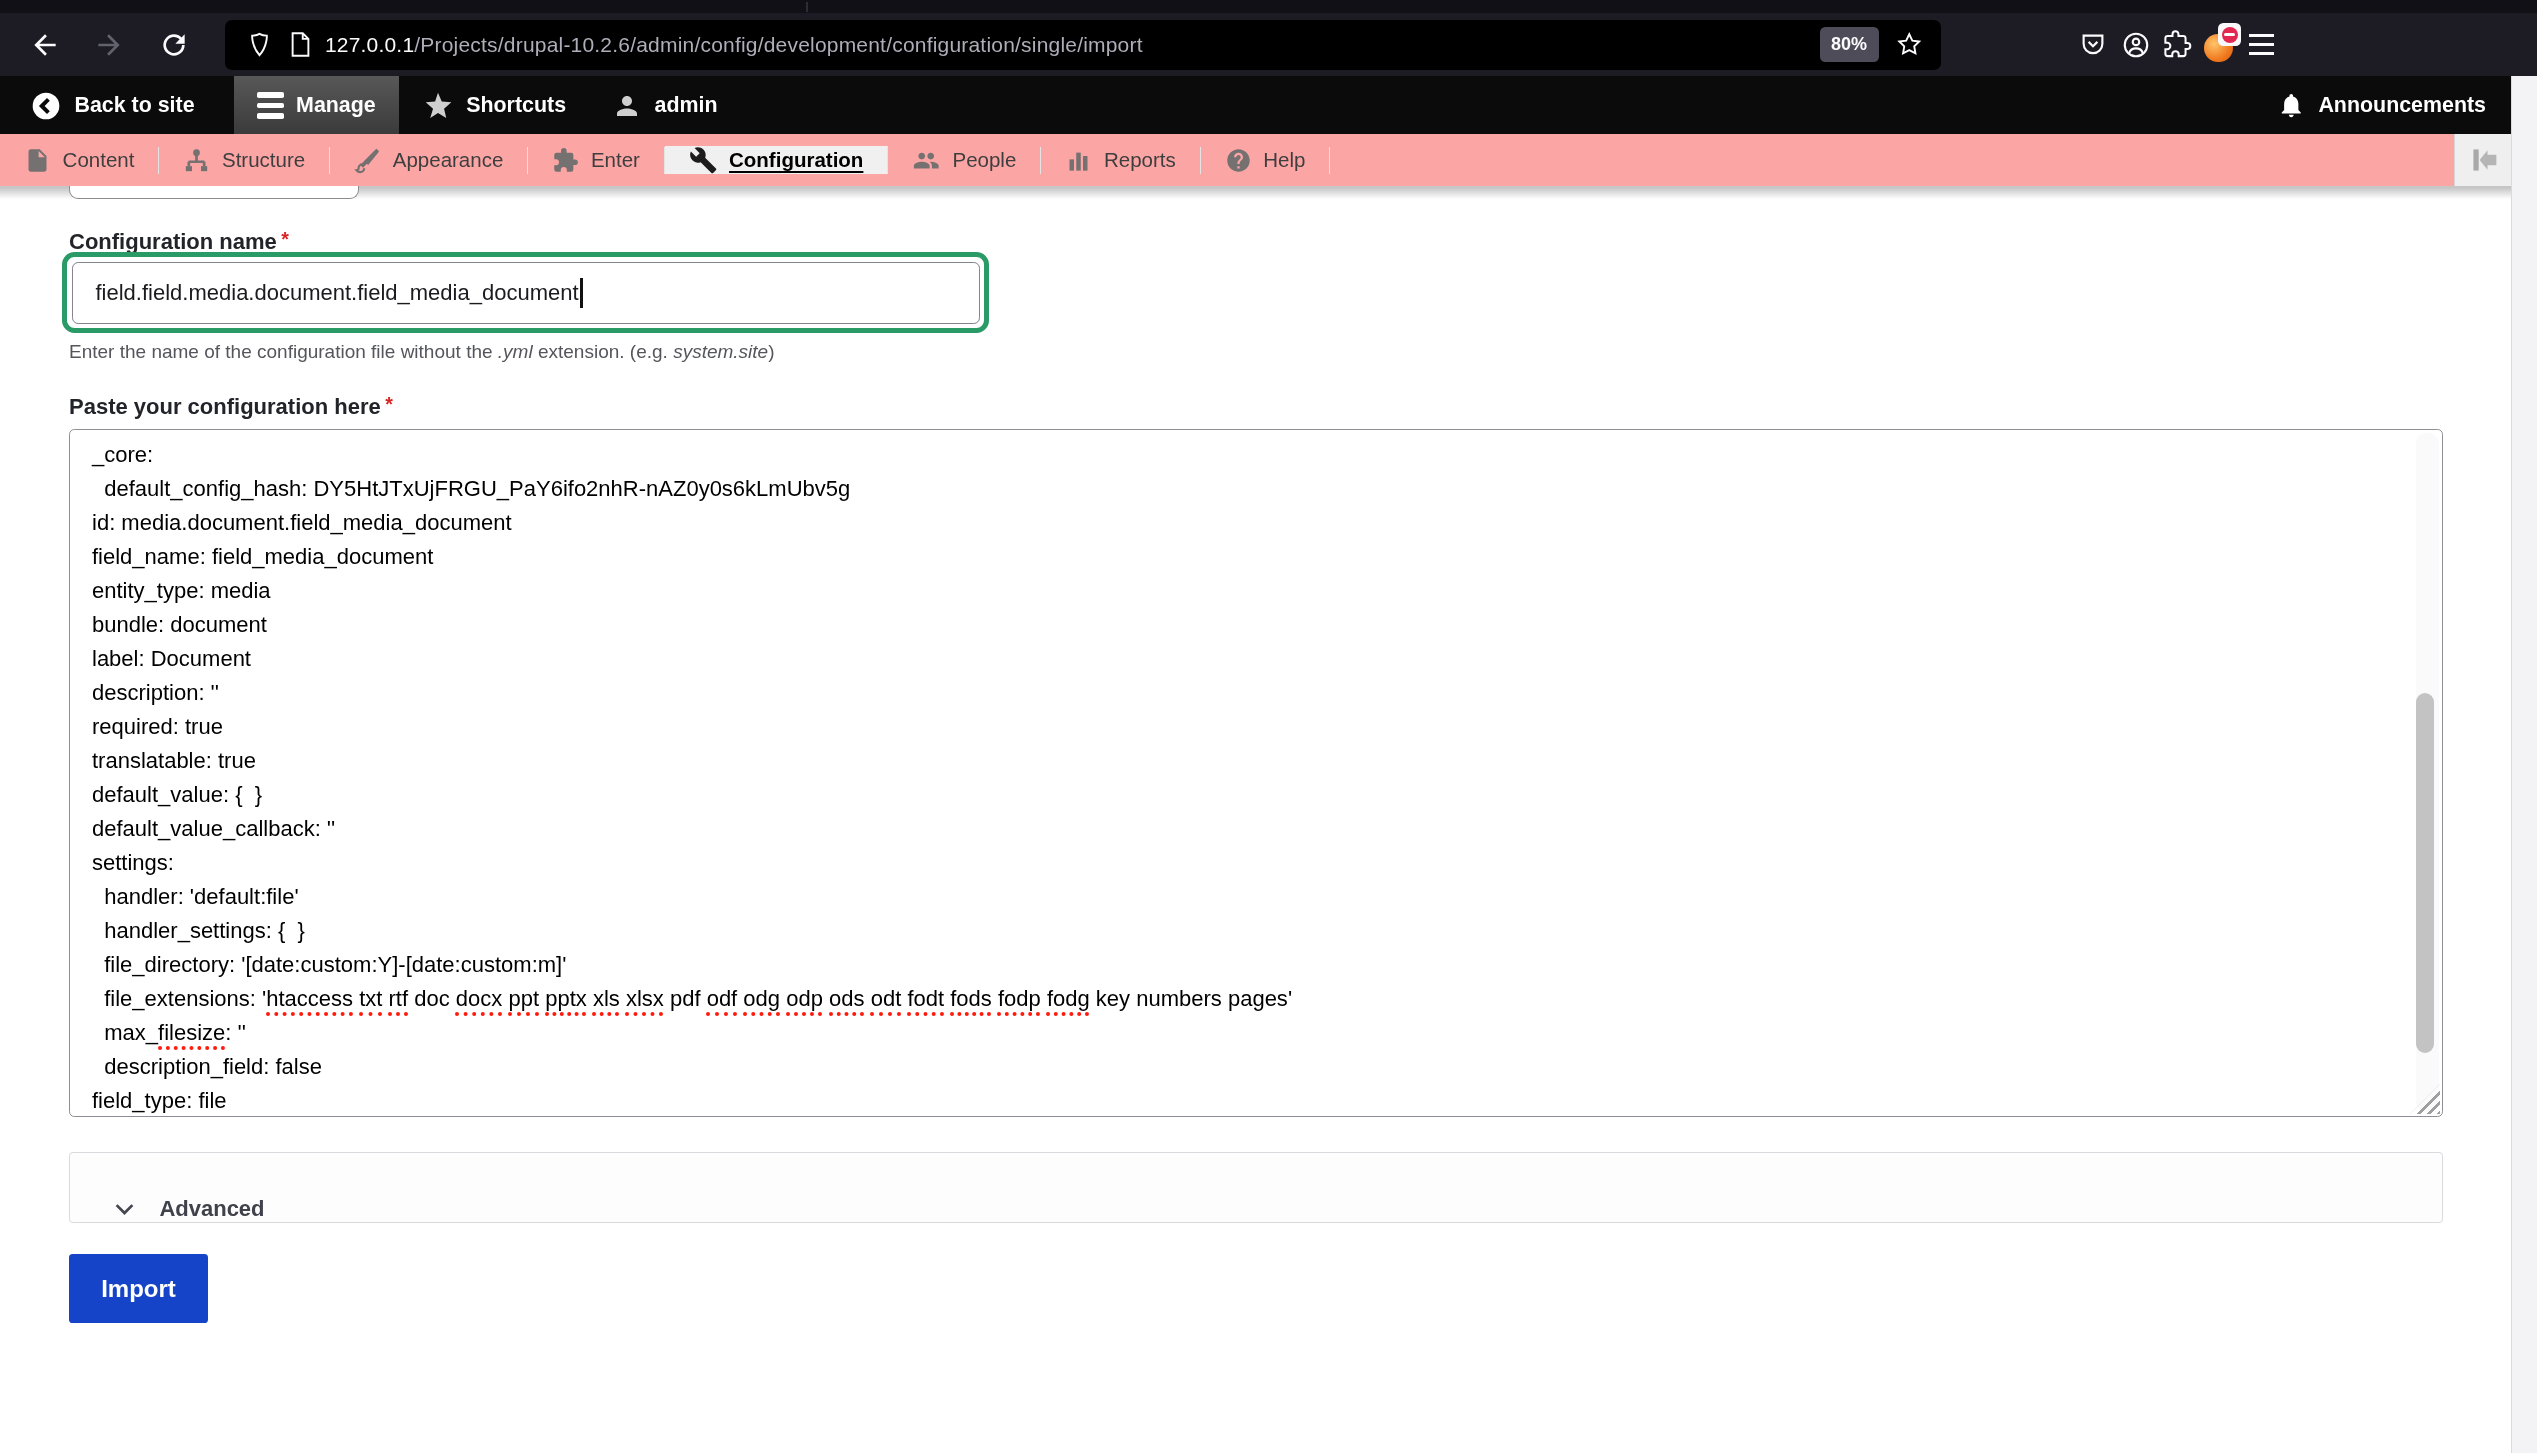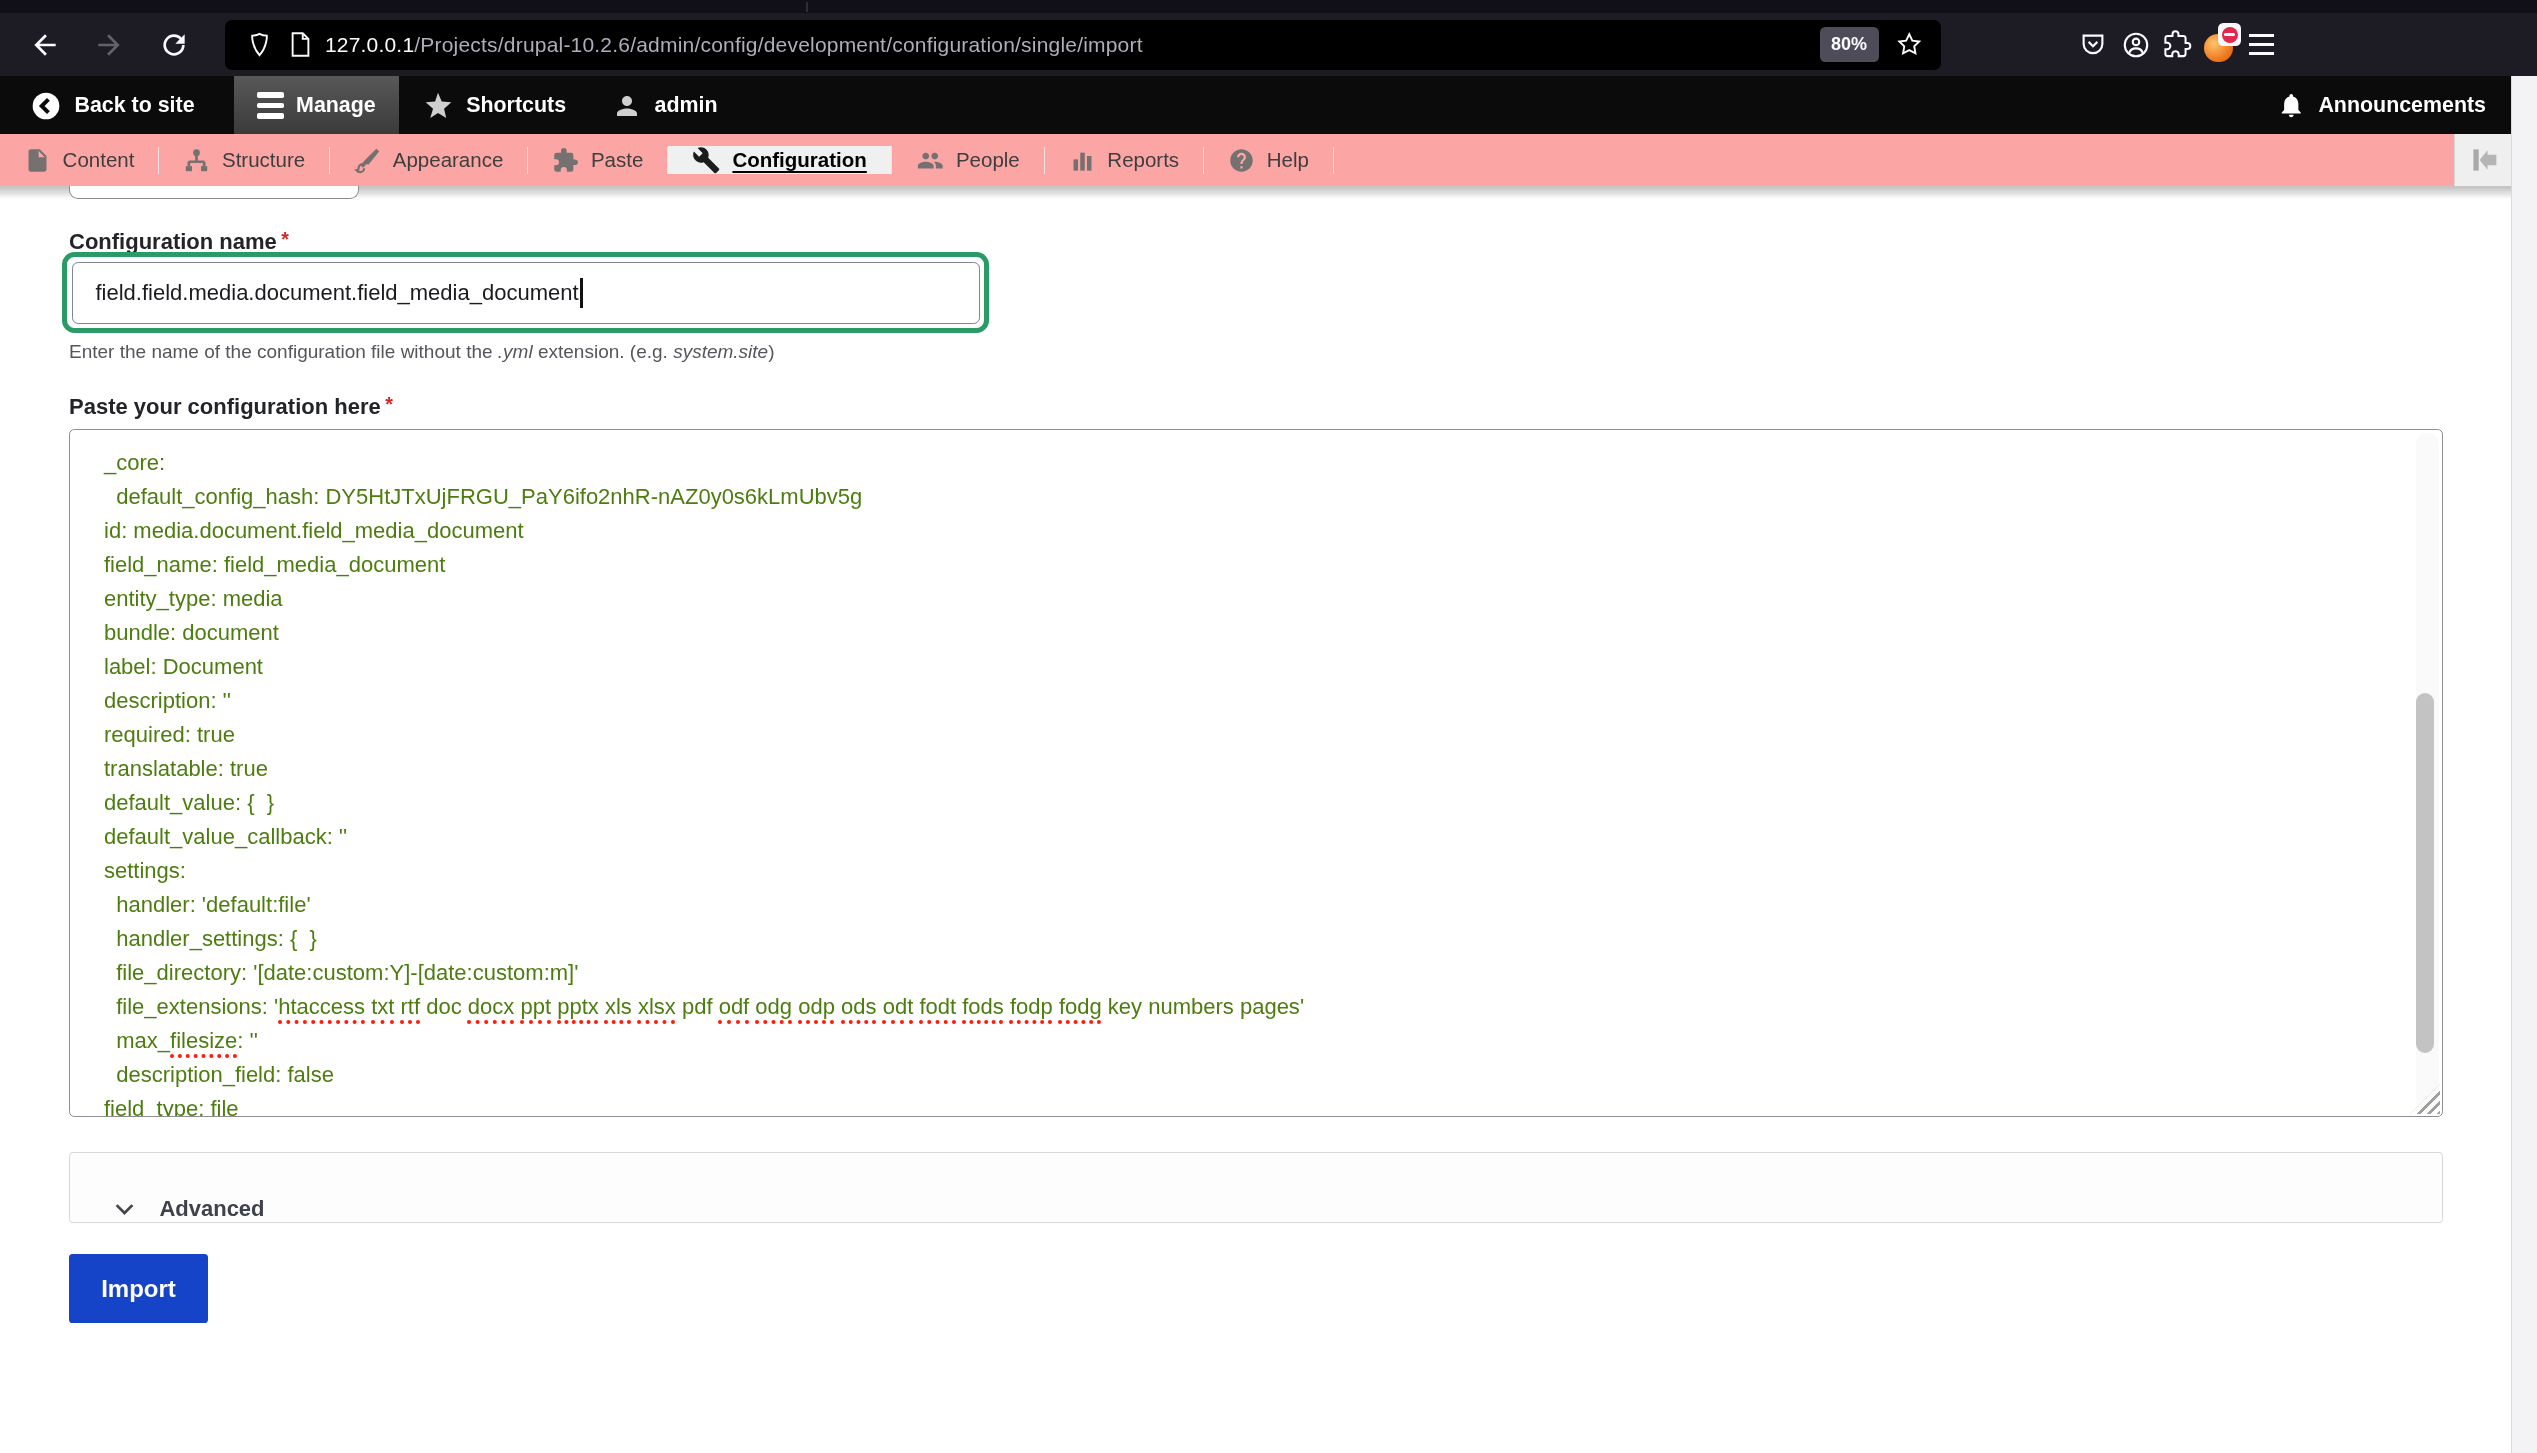--- a/index.html
+++ b/index.html
@@ -59,22 +59,22 @@
   #name-wrapper{position:absolute;left:62px;top:53px;width:927px;height:81px;box-sizing:border-box;
     border:5.3px solid #2a9b67;border-radius:12.5px;background:#fff;padding:4.5px;text-align:center;}
   #name-input{width:100%;height:100%;box-sizing:border-box;border:1.8px solid #84858b;border-radius:6.2px;
     display:flex;align-items:center;padding:0 23px;font-size:22px;color:#1b1b1f;white-space:nowrap;overflow:hidden;}
   .caret{display:inline-block;width:2.2px;height:30px;background:#111;margin-left:1.8px;vertical-align:-6.2px;}
   #name-help{position:absolute;left:69px;top:142px;font-size:19px;color:#55565c;}
   #name-help .it{font-style:italic;}
 
   #yaml-box{position:absolute;left:69px;top:230px;width:2374px;height:688px;box-sizing:border-box;
     border:1.8px solid #8e8f95;border-radius:5.3px;background:#fff;overflow:hidden;}
-  #yaml-lines{position:absolute;left:22px;top:16px;right:36px;font-size:22px;line-height:34px;
-    color:#4d7c0f;white-space:pre;margin-left:12px;}
+  #yaml-lines{position:absolute;left:22px;top:8px;right:36px;font-size:22px;line-height:34px;
+    color:#000000;white-space:pre;}
   .misspell{text-decoration:underline dotted #ff1a0c;text-decoration-thickness:3.6px;text-underline-offset:6.2px;}
   #ta-track{position:absolute;right:2.7px;top:2.7px;width:23px;height:679px;background:#fafafa;border-radius:10.7px;}
   #ta-thumb{position:absolute;right:5.3px;top:260px;width:18px;height:360px;background:#c3c3c3;border-radius:9px;}
   #ta-resize{position:absolute;right:1.8px;bottom:1.8px;width:30px;height:30px;opacity:.85;
     background:repeating-linear-gradient(135deg,transparent 0 4.5px,#8f8f8f 4.5px 7.1px);
     clip-path:polygon(100% 0,100% 100%,0 100%);}
 
   #advanced{position:absolute;left:69px;top:953px;width:2374px;height:71px;box-sizing:border-box;
     border:1.8px solid #d8d8dd;border-radius:3.6px;background:#fdfdfd;display:flex;align-items:flex-end;
     gap:21.4px;padding-left:41px;}
@@ -237,21 +237,21 @@
         </svg>
     </span>
     <span class="mlabel">Appearance</span>
   </div>
   <div class="menu-item">
     <span class="mi">
       <svg width="27" height="27" viewBox="0 0 24 24">
           <path fill="#6f6f6f" d="M20.5 11H19V7a2 2 0 00-2-2h-4V3.5a2.5 2.5 0 00-5 0V5H4a2 2 0 00-2 2v3.8h1.5a2.7 2.7 0 010 5.4H2V20a2 2 0 002 2h3.8v-1.5a2.7 2.7 0 015.4 0V22H17a2 2 0 002-2v-4h1.5a2.5 2.5 0 000-5z"></path>
         </svg>
     </span>
-    <span class="mlabel">Paste</span>
+    <span class="mlabel">Enter</span>
   </div>
   <div class="menu-item active">
     <span class="mi">
       <svg width="28.5" height="28.5" viewBox="0 0 24 24">
           <path fill="#111" d="M22.7 19l-9.1-9.1c.9-2.3.4-5-1.5-6.9-2-2-5-2.4-7.4-1.3L9 6 6 9 1.6 4.7C.4 7.1.9 10.1 2.9 12.1c1.9 1.9 4.6 2.4 6.9 1.5l9.1 9.1c.4.4 1 .4 1.4 0l2.3-2.3c.5-.4.5-1.1.1-1.4z"></path>
         </svg>
     </span>
     <span class="mlabel">Configuration</span>
   </div>
   <div class="menu-item">

